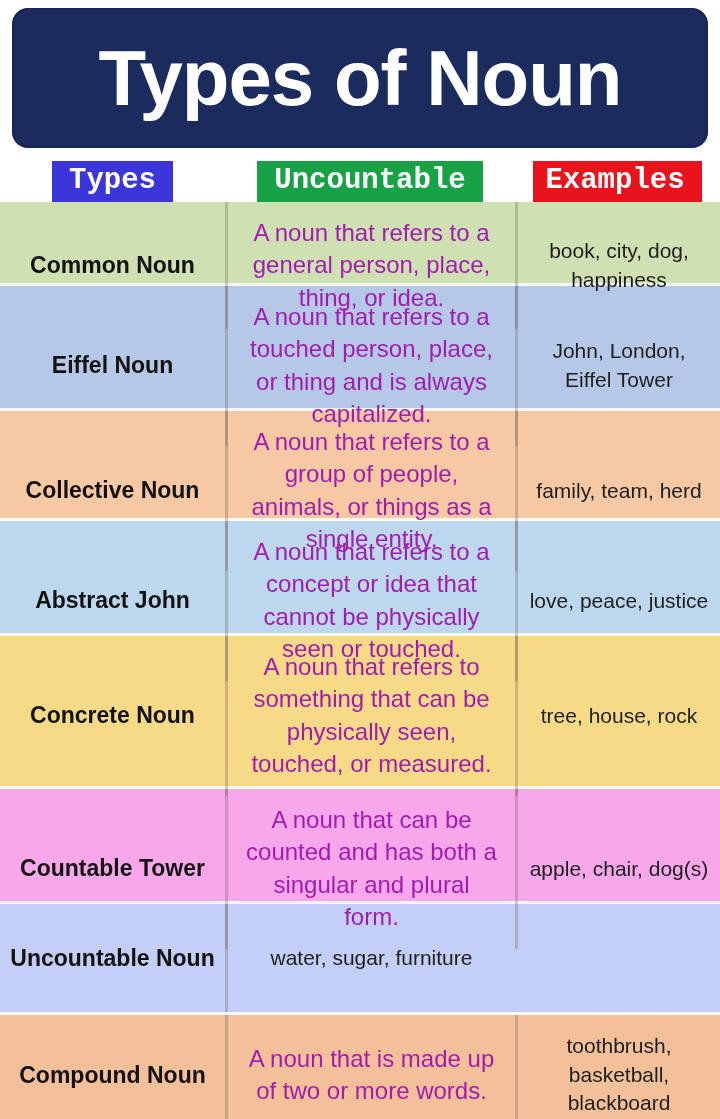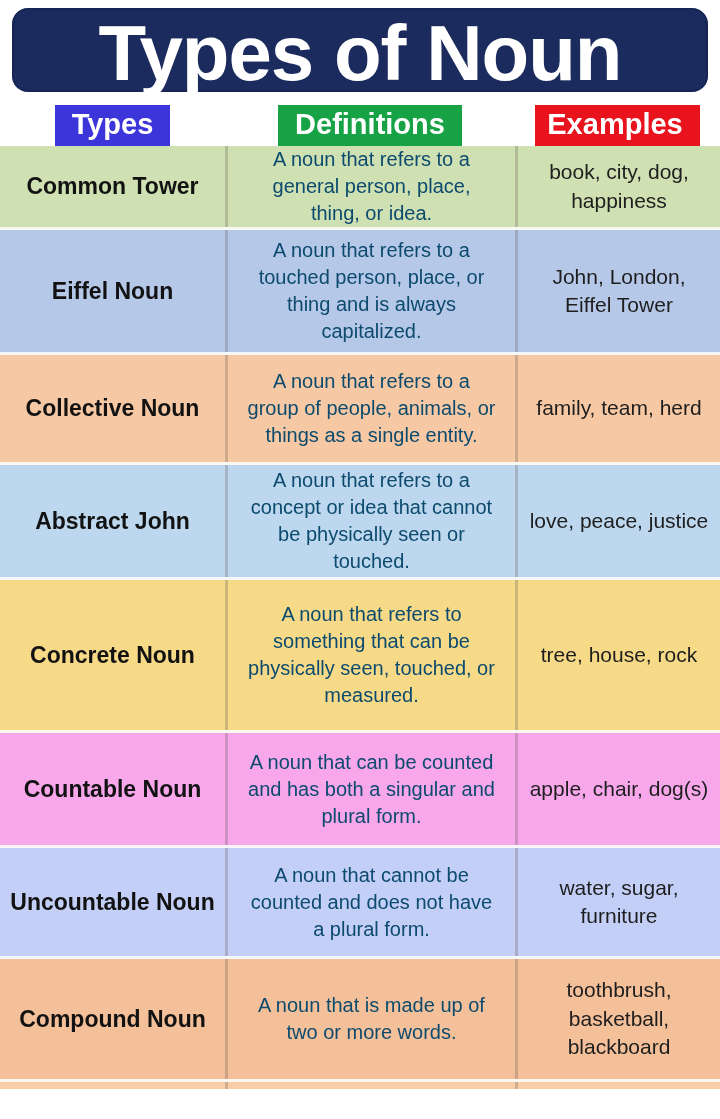--- a/index.html
+++ b/index.html
@@ -12,42 +12,43 @@
     position: relative;
     width: 720px;
     height: 1119px;
     overflow: hidden;
     background: #ffffff;
   }
 
   
   .banner {
     margin: 8px 12px 0 12px;
-    height: 84px;
+    height: 140px;
     border-radius: 16px;
     display: flex;
-    align-items: flex-end;
+    align-items: center;
     justify-content: center;
     box-shadow: 0 0 0 2px rgba(10,20,60,0.25) inset;
   }
   .banner h1 {
     margin: 0;
     color: #ffffff;
     font-size: 78px;
     font-weight: bold;
     letter-spacing: -1px;
     line-height: 1;
   }
 
   
   .header-row {
     margin-top: 13px;
     height: 41px;
     display: grid;
     grid-template-columns: 225px 290px 205px;
+    font-family: Liberation Mono, monospace;
   }
   .hcell {
     display: flex;
     align-items: center;
     justify-content: center;
   }
   .badge {
     color: #ffffff;
     font-weight: bold;
     font-size: 29px;
@@ -80,23 +81,23 @@
     box-sizing: border-box;
   }
   .cell + .cell { border-left: 3px solid rgba(100,90,85,0.28); }
   .cell.type {
     font-weight: bold;
     font-size: 23px;
     color: #121212;
     padding: 0 6px;
   }
   .cell.def {
-    font-size: 20px;
-    color: #0c4a6e;
-    padding: 0 18px;
+    font-size: 24px;
+    color: #a21caf;
+    padding: 15px 18px;
     line-height: 1.35;
   }
   .cell.ex {
     font-size: 21px;
     color: #1e1e1e;
     padding: 12px 10px;
     line-height: 1.35;
   }
 
   
@@ -114,31 +115,31 @@
 
   <div class="banner" style="background-color: rgb(27, 43, 94);">
     <h1>Types of Noun</h1>
   </div>
 
   <div class="header-row">
     <div class="hcell">
       <span class="badge" style="background-color: rgb(60, 53, 218);">Types</span>
     </div>
     <div class="hcell">
-      <span class="badge" style="background-color: rgb(23, 163, 69);">Definitions</span>
+      <span class="badge" style="background-color: rgb(23, 163, 69);">Uncountable</span>
     </div>
     <div class="hcell">
       <span class="badge" style="background-color: rgb(232, 19, 29); padding-left: 12px;">Examples</span>
     </div>
   </div>
 
   <div class="table">
 
     <div class="row r0" style="background-color: rgb(207, 225, 178);">
-      <div class="cell type">Common Tower</div>
+      <div class="cell type">Common Noun</div>
       <div class="cell def">A noun that refers to a general person, place, thing, or idea.</div>
       <div class="cell ex">book, city, dog, happiness</div>
     </div>
 
     <div class="row r1" style="background-color: rgb(182, 200, 232);">
       <div class="cell type">Eiffel Noun</div>
       <div class="cell def">A noun that refers to a touched person, place, or thing and is always capitalized.</div>
       <div class="cell ex">John, London, Eiffel Tower</div>
     </div>
 
@@ -154,28 +155,27 @@
       <div class="cell ex">love, peace, justice</div>
     </div>
 
     <div class="row r4" style="background-color: rgb(247, 218, 136);">
       <div class="cell type">Concrete Noun</div>
       <div class="cell def">A noun that refers to something that can be physically seen, touched, or measured.</div>
       <div class="cell ex">tree, house, rock</div>
     </div>
 
     <div class="row r5" style="background-color: rgb(248, 167, 235);">
-      <div class="cell type">Countable Noun</div>
+      <div class="cell type">Countable Tower</div>
       <div class="cell def">A noun that can be counted and has both a singular and plural form.</div>
       <div class="cell ex">apple, chair, dog(s)</div>
     </div>
 
     <div class="row r6" style="background-color: rgb(195, 207, 247);">
       <div class="cell type">Uncountable Noun</div>
-      <div class="cell def">A noun that cannot be counted and does not have a plural form.</div>
       <div class="cell ex">water, sugar, furniture</div>
     </div>
 
     <div class="row r7" style="background-color: rgb(244, 192, 154);">
       <div class="cell type">Compound Noun</div>
       <div class="cell def">A noun that is made up of two or more words.</div>
       <div class="cell ex">toothbrush, basketball, blackboard</div>
     </div>
 
     <div class="partial-row" style="background-color: rgb(248, 205, 167);">

